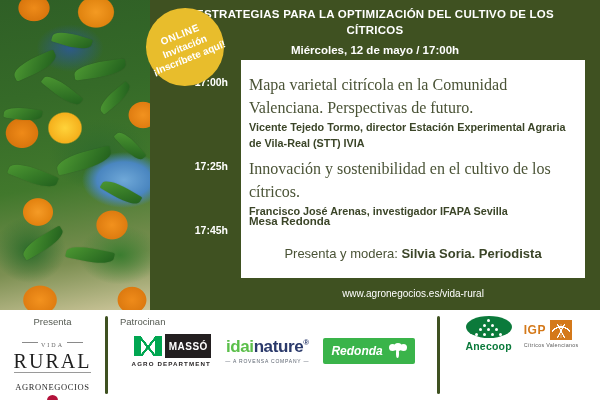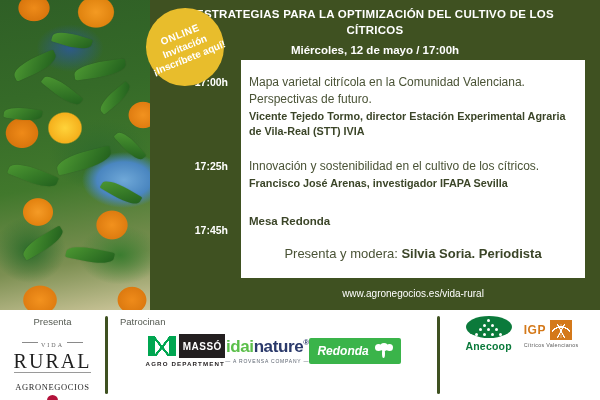--- a/index.html
+++ b/index.html
@@ -97,21 +97,21 @@
   .time {
     position: absolute;
     width: 86px; text-align: right;
     color: #ffffff; font-weight: bold; font-size: 10.5px;
     padding-right: 8px;
   }
   .entry {
     position: absolute; left: 99px; width: 330px;
     color: #3f4a2c;
   }
-  .entry .desc { font-size: 12px; line-height: 1.42; color: #4a5336; }
+  .entry .desc { font-size: 16px; line-height: 1.42; color: #4a5336; font-family: Liberation Serif, serif; }
   .entry .speaker { font-size: 10.8px; font-weight: bold; line-height: 1.42; color: #3b4528; margin-top: 1px; }
   .entry .plain { font-size: 11.5px; font-weight: bold; color: #3b4528; }
 
   .moderator {
     position: absolute; left: 91px; top: 186px;
     width: 344px; text-align: center;
     font-size: 13px; color: #4a5336;
   }
   .moderator b { color: #3b4528; }
 
@@ -296,21 +296,21 @@
           <div><span class="vr-rule"></span><span class="vr-vida">VIDA</span><span class="vr-rule"></span></div>
           <div class="vr-rural">RURAL</div>
           <div class="vr-agro">AGRONEGOCIOS</div>
           <div class="vr-mark"></div>
         </div>
       </div>
     </div>
 
     <div class="fcol" style="left:112px; width:322px;">
       <div class="fcol-label" style="text-align:left; padding-left:8px;">Patrocinan</div>
-      <div class="logos" style="gap:0;">
+      <div class="logos" style="gap:14px;">
 
         <div class="masso">
           <div class="masso-top">
             <div class="masso-m">
                 <div class="masso-v"></div>
               </div>
             <div class="masso-name">MASSÓ</div>
           </div>
           <div class="masso-dept">AGRO DEPARTMENT</div>
         </div>

